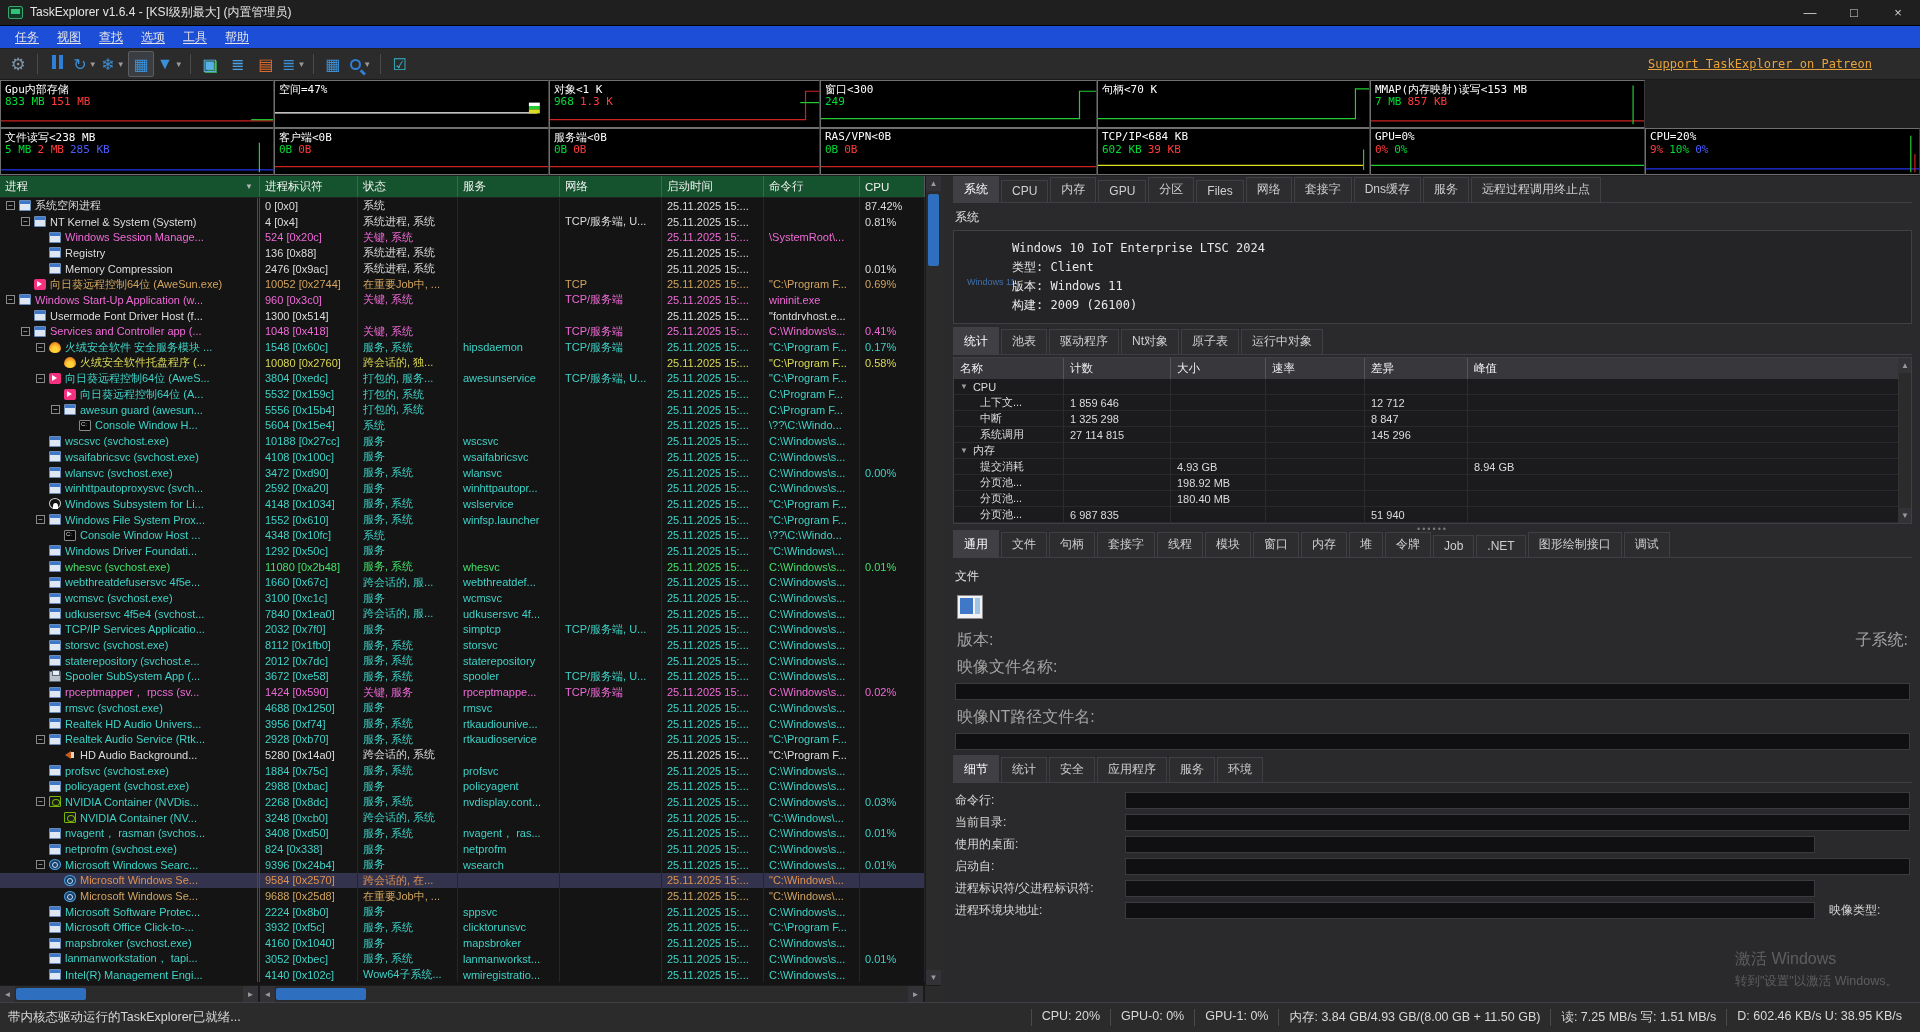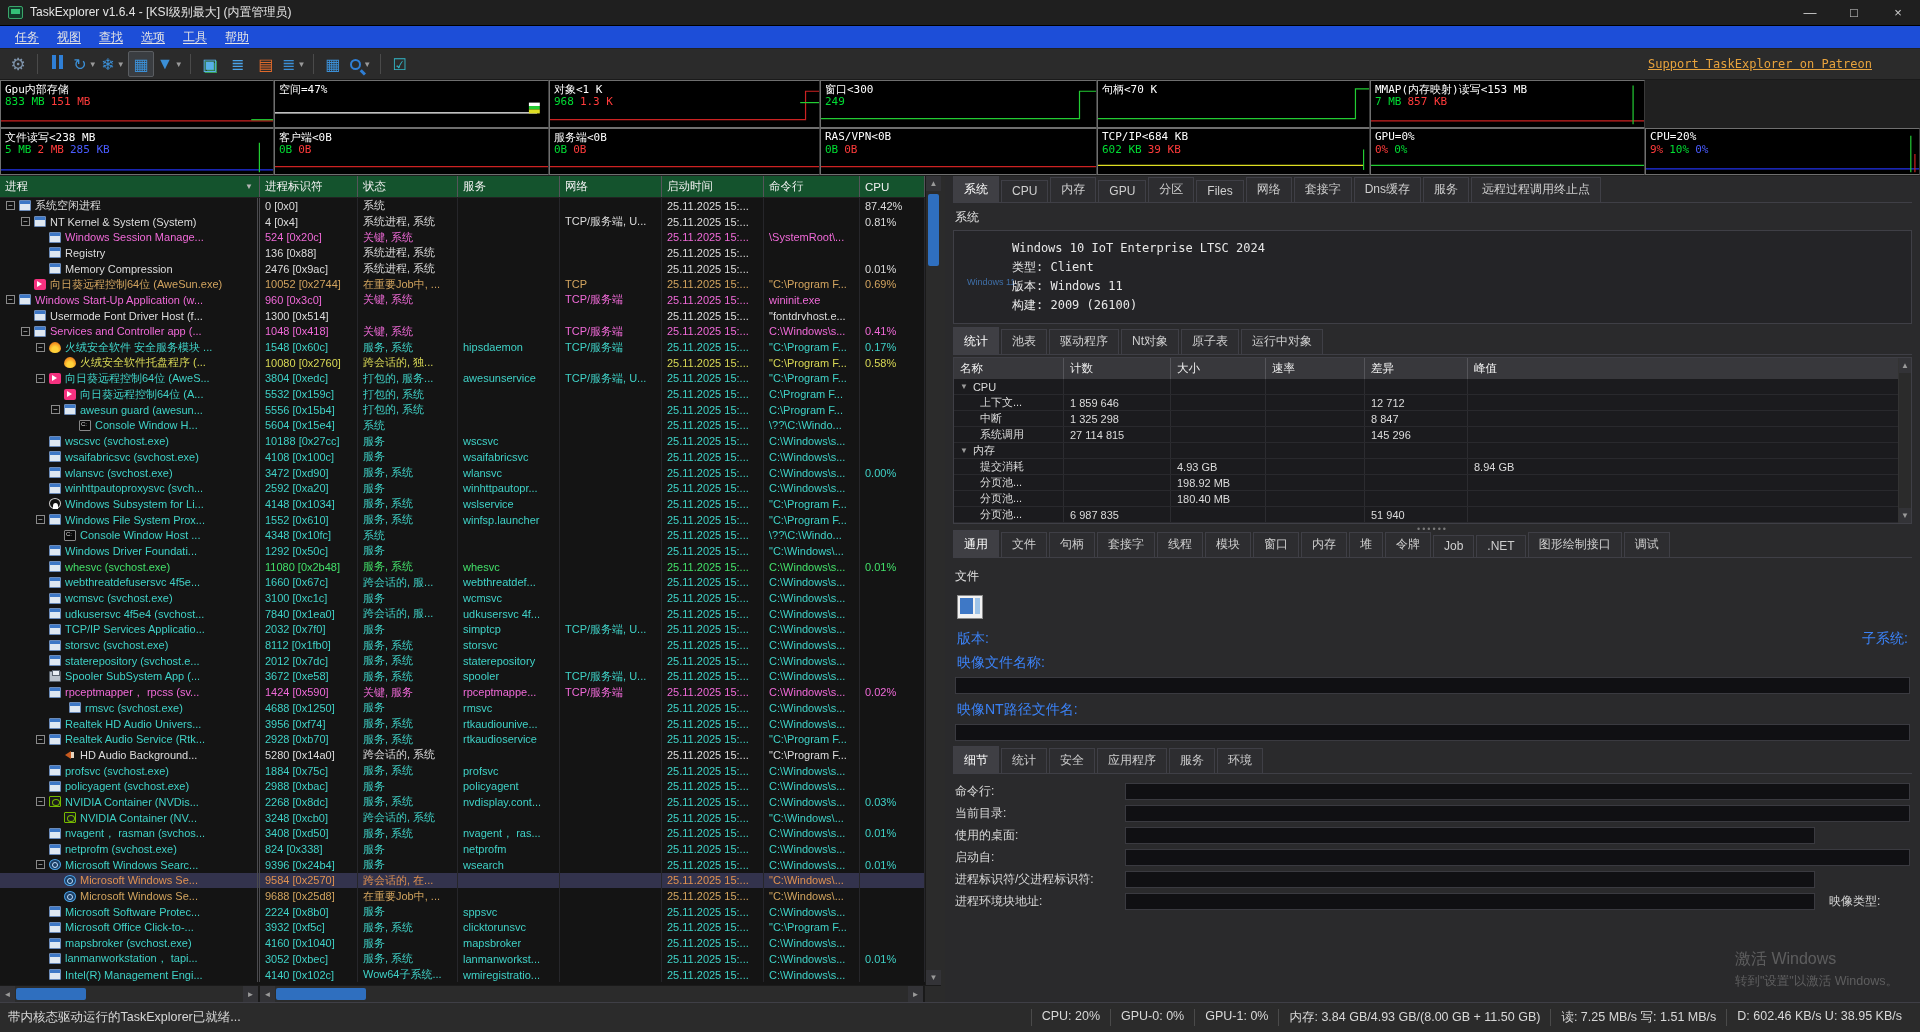--- a/index.html
+++ b/index.html
@@ -102,21 +102,21 @@
   .statsrow div { display:flex; align-items:center; padding-left:6px; border-right:1px solid #2c2c30; overflow:hidden; white-space:nowrap; }
   .statsrow .grp { color:#dcdcdc; }
   .statsrow .tri { font-size:8px; color:#9a9a9a; margin-right:5px; }
   .statsrow .ind { padding-left:26px; }
   .statscroll { position:absolute; right:0; top:0; bottom:0; width:13px; background:#2b2b2b; border-left:1px solid #333; display:flex; flex-direction:column; justify-content:space-between; }
   .dots-splitter { height:9px; display:flex; align-items:center; justify-content:center; color:#7a7a7a; font-size:9px; letter-spacing:2px; }
   .filesec { padding:4px 2px; }
   .fileicon { width:26px; height:24px; background:#f2f2f2; border:1px solid #8a8a8a; position:relative; margin:6px 0 8px 2px; }
   .fileicon::after { content:""; position:absolute; left:2px; top:2px; width:13px; height:16px; background:#3e78c6; }
   .fileicon::before { content:""; position:absolute; left:17px; top:2px; width:5px; height:16px; background:#9fc4e8; }
-  .lblrow { display:flex; font-size:14px; color:#3b82f6; padding:3px 2px;gap:44px; }
+  .lblrow { display:flex; font-size:16px; color:#a3a3a3; padding:3px 2px;gap:44px; }
   .lblrow .right { margin-left:auto; }
   .inputbox { height:17px; background:#101013; border:1px solid #3a3a40; margin:2px 0 4px 0; }
   .fieldrow { display:flex; align-items:center; padding:2.5px 2px; font-size:12px; color:#d8d8d8; }
   .fieldrow .flabel { width:170px; flex:none; }
   .fieldrow .finput { height:17px; background:#101013; border:1px solid #3a3a40; }
   .fieldrow .w-full { flex:1; }
   .fieldrow .w-mid { width:690px; }
   .fieldrow .suffix { margin-left:14px; }
   .watermark { position:absolute; right:22px; bottom:12px; text-align:left; color:rgba(165,165,165,0.42); pointer-events:none; }
   .watermark .l1 { font-size:16px; }
@@ -763,21 +763,21 @@
           </div>
           <div>1424 [0x590]</div>
           <div>关键, 服务</div>
           <div>rpceptmappe...</div>
           <div>TCP/服务端</div>
           <div>25.11.2025 15:...</div>
           <div>C:\Windows\s...</div>
           <div>0.02%</div>
         </div>
         <div class="prow c-cyan">
-          <div class="treecell" style="padding-left: 36px; margin-left: 20px;">
+          <div class="treecell" style="padding-left: 36px;">
             <span style="width: 13px; flex: 0 0 auto;"></span>
             <span class="picon pi-window"></span>
             <span>rmsvc (svchost.exe)</span>
           </div>
           <div>4688 [0x1250]</div>
           <div>服务</div>
           <div>rmsvc</div>
           <div></div>
           <div>25.11.2025 15:...</div>
           <div>C:\Windows\s...</div>

